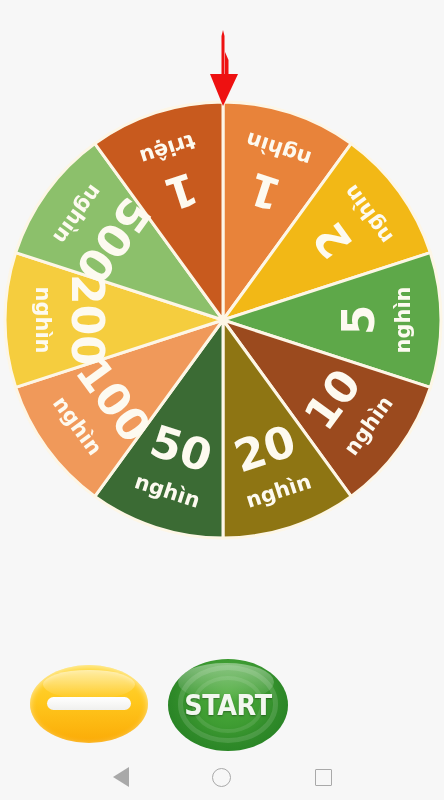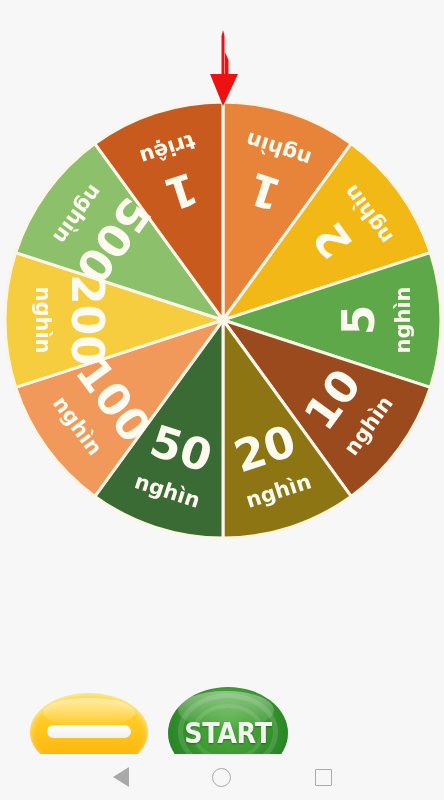--- a/index.html
+++ b/index.html
@@ -32,21 +32,21 @@
   .seg-unit {
     font-family: "DejaVu Sans", sans-serif;
     font-weight: bold;
     font-size: 21px;
     fill: #fdfaf0;
   }
 
   
   #controls {
     position: absolute;
-    left: 0; top: 683px;
+    left: 0; top: 655px;
     width: 444px; height: 100px;
   }
   .btn-minus {
     position: absolute;
     left: 30px; top: 10px;
     width: 118px; height: 78px;
     border-radius: 50%;
     background: linear-gradient(to bottom, #ffd93b 0%, #ffc81e 45%, #fbab07 100%);
     border: none;
     cursor: pointer;

